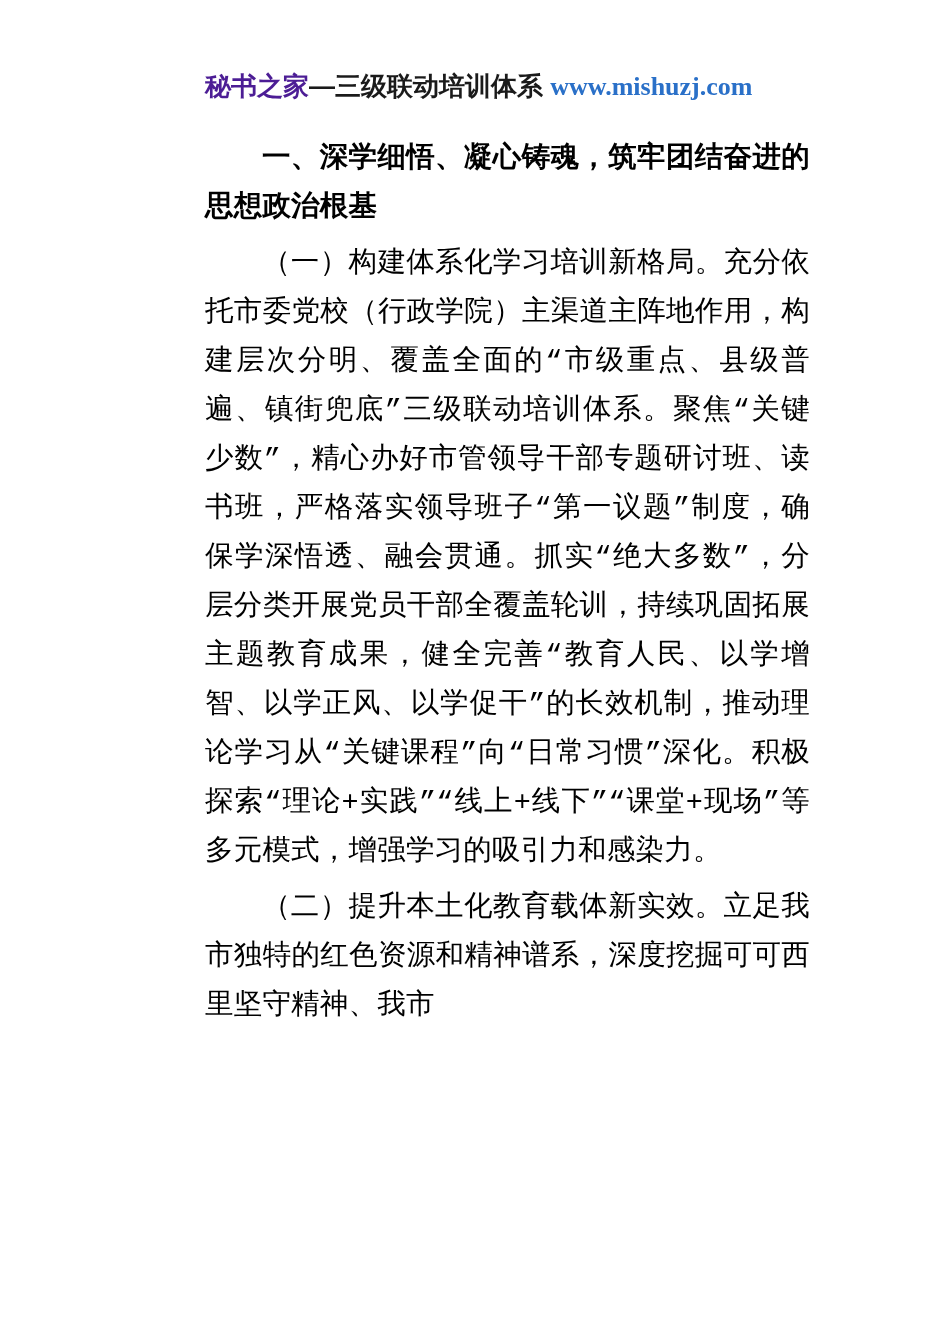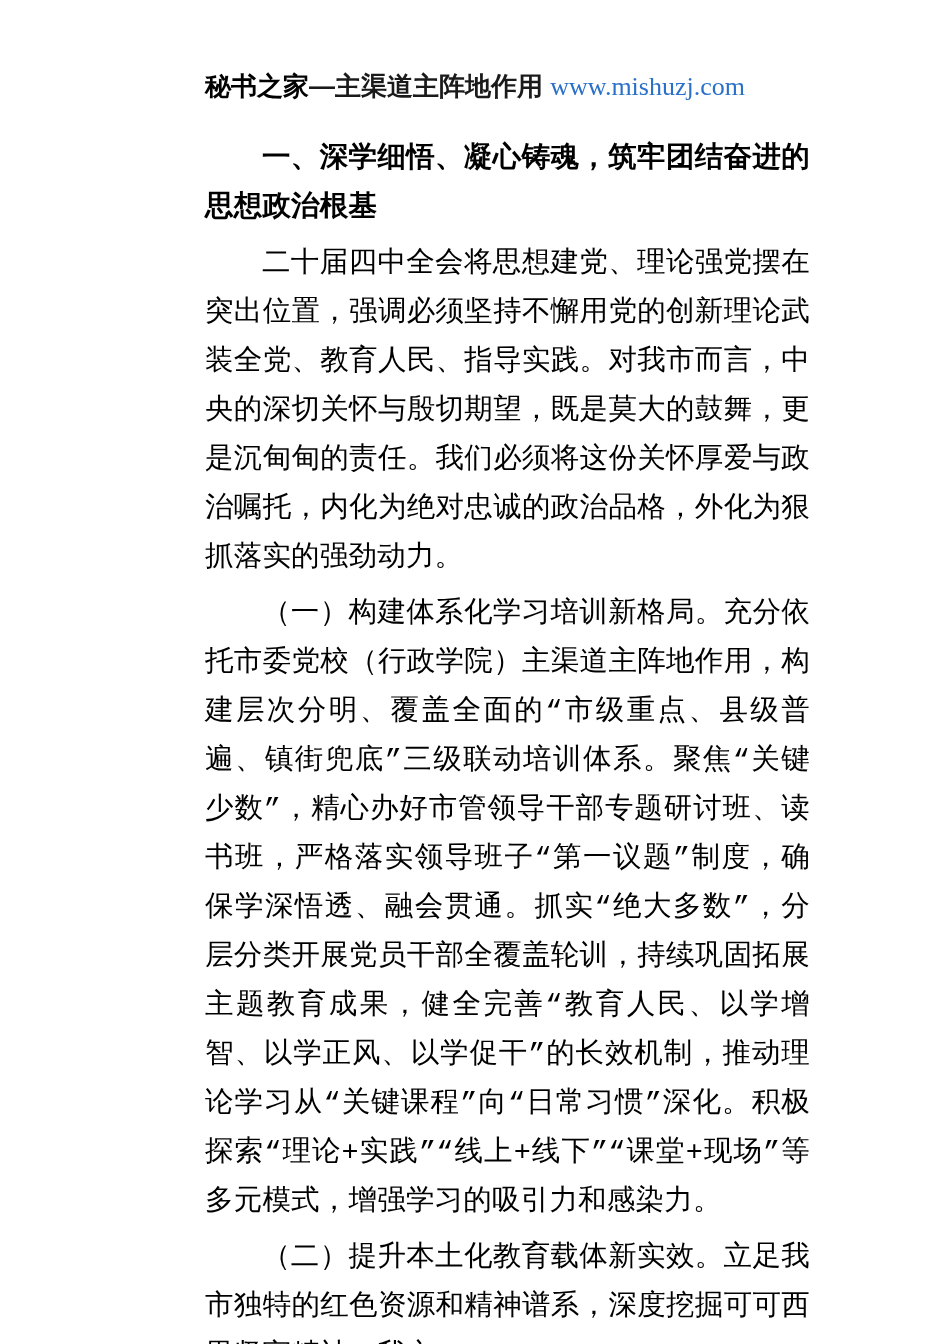--- a/index.html
+++ b/index.html
@@ -25,30 +25,30 @@
   .header-line {
     font-size: 26px;
     line-height: 1.3;
     margin: 0 0 30px 0;
     white-space: nowrap;
     font-family: "Liberation Sans", "DejaVu Sans", sans-serif;
     font-weight: bold;
     letter-spacing: 0px;
   }
   .brand {
-    color: #000000;
+    color: #4c1d95;
     font-weight: bold;
   }
   .brand-sep {
     color: #1a1a1a;
     font-weight: bold;
   }
   .brand-url {
     color: #2a70c8;
-    font-weight: normal;
+    font-weight: bold;
     font-family: "Liberation Serif", "DejaVu Serif", serif;
   }
   p.body-par {
     font-size: 28.5px;
     line-height: 49px;
     margin: 0 0 7px 0;
     text-align: justify;
     text-justify: inter-ideograph;
     text-indent: 2em;
     font-family: Liberation Mono, monospace;
@@ -57,24 +57,23 @@
   p.body-par.bold {
     font-weight: bold;
   }
 </style>
 </head>
 <body>
 
 <div class="page">
 
   <div class="header-line">
-    <span class="brand">秘书之家</span><span class="brand-sep">—主渠道主阵地作用 </span><span class="brand-url">www.mishuzj.com</span>
+    <span class="brand">秘书之家</span><span class="brand-sep">—三级联动培训体系 </span><span class="brand-url">www.mishuzj.com</span>
   </div>
 
   <p class="body-par bold">一、深学细悟、凝心铸魂，筑牢团结奋进的思想政治根基</p>
 
-  <p class="body-par">二十届四中全会将思想建党、理论强党摆在突出位置，强调必须坚持不懈用党的创新理论武装全党、教育人民、指导实践。对我市而言，中央的深切关怀与殷切期望，既是莫大的鼓舞，更是沉甸甸的责任。我们必须将这份关怀厚爱与政治嘱托，内化为绝对忠诚的政治品格，外化为狠抓落实的强劲动力。</p>
 
   <p class="body-par">（一）构建体系化学习培训新格局。充分依托市委党校（行政学院）主渠道主阵地作用，构建层次分明、覆盖全面的“市级重点、县级普遍、镇街兜底”三级联动培训体系。聚焦“关键少数”，精心办好市管领导干部专题研讨班、读书班，严格落实领导班子“第一议题”制度，确保学深悟透、融会贯通。抓实“绝大多数”，分层分类开展党员干部全覆盖轮训，持续巩固拓展主题教育成果，健全完善“教育人民、以学增智、以学正风、以学促干”的长效机制，推动理论学习从“关键课程”向“日常习惯”深化。积极探索“理论+实践”“线上+线下”“课堂+现场”等多元模式，增强学习的吸引力和感染力。</p>
 
   <p class="body-par">（二）提升本土化教育载体新实效。立足我市独特的红色资源和精神谱系，深度挖掘可可西里坚守精神、我市</p>
 
 </div>
 
 </body></html>

